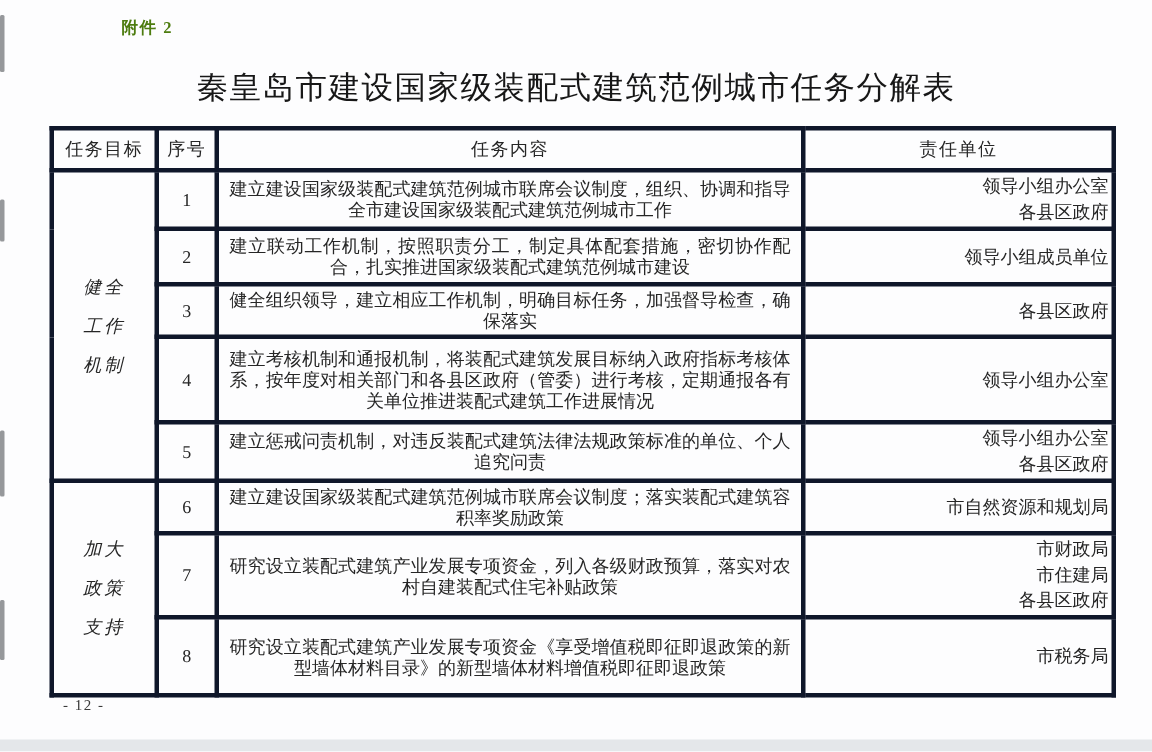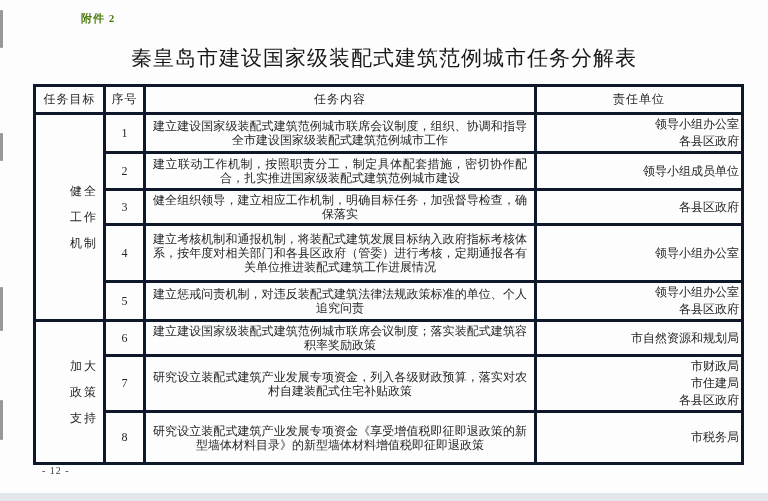--- a/index.html
+++ b/index.html
@@ -28,21 +28,21 @@
     padding:1px 5px;vertical-align:middle;
     overflow:hidden;
     margin-left:24px;
   }
   col.c-goal{width:70px;} col.c-no{width:40px;}
   col.c-content{width:391px;} col.c-unit{width:207px;}
   tr.h-header{height:28px;} tr.h-r1{height:36px;} tr.h-r2{height:37px;}
   tr.h-r3{height:35px;} tr.h-r4{height:57px;} tr.h-r5{height:36px;}
   tr.h-r6{height:35px;} tr.h-r7{height:55px;} tr.h-r8{height:52px;}
   .task-table th{text-align:center;letter-spacing:1px;}
-  td.goal-cell{text-align:right;letter-spacing:2px;}
+  td.goal-cell{text-align:center;letter-spacing:2px;font-style:italic;}
   td.goal-cell .goal-line{margin:9px 0;}
   td.no-cell{text-align:center;}
   td.content-cell{
     text-align:justify;text-align-last:center;
     line-height:14px;padding:2px 7px;
   }
   td.unit-cell{text-align:right;line-height:17px;padding:1px 2px;}
   .page-number{
     position:absolute;left:42px;top:465px;
     font-size:10px;color:#3a3a3a;letter-spacing:1px;

